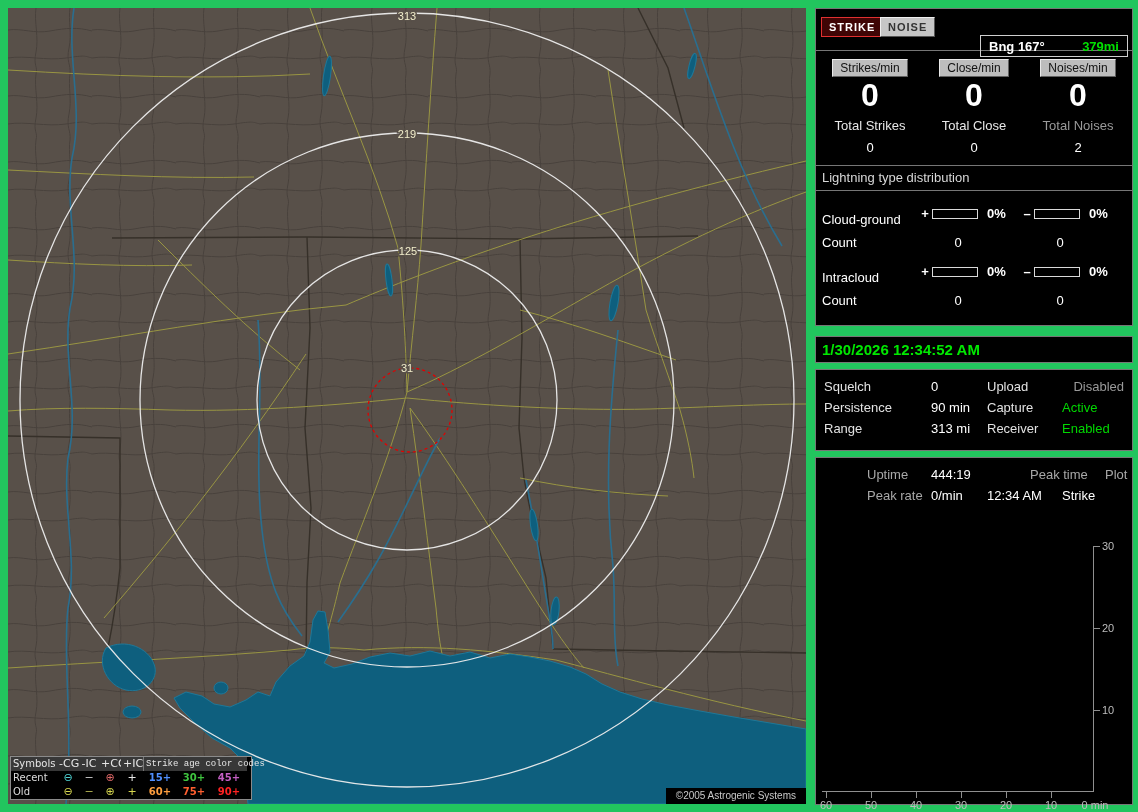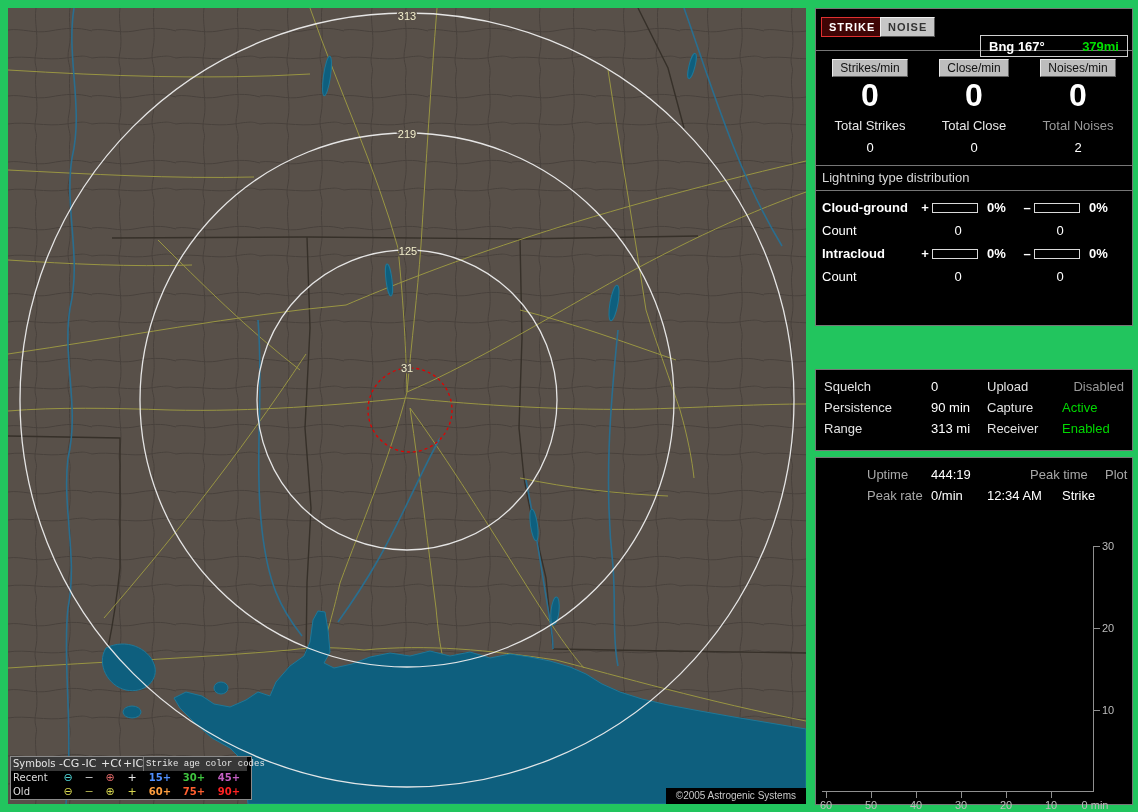--- a/index.html
+++ b/index.html
@@ -46,21 +46,21 @@
     border:1px solid #e9e9e9; border-right-color:#616161; border-bottom-color:#616161; cursor:pointer; white-space:nowrap; }
   .rate-value { font-size:32px; font-weight:bold; color:#fff; margin-top:1px; line-height:34px; }
   .total-label { font-size:13px; color:#e8e8e8; margin-top:6px; white-space:nowrap; }
   .rate-col.dim .total-label { color:#9a9a9a; }
   .total-value { font-size:13px; color:#fff; margin-top:7px; }
 
   .dist-section { margin-top:10px; border-top:1px solid #767676; }
   .dist-title { font-size:13px; color:#d8d8d8; padding:4px 6px 5px; border-bottom:1px solid #767676; }
   .dist-grid { display:grid; grid-template-columns:96px 14px 52px 36px 14px 52px 36px; row-gap:8px;
     align-items:center; padding:9px 2px 0 6px; font-size:13px; color:#fff; }
-  .dist-label { font-weight:bold; white-space:nowrap; }
+  .dist-label { font-weight:normal; white-space:nowrap;margin-top:12px; }
   .dist-sign { font-weight:bold; text-align:center; }
   .dist-bar { width:46px; height:10px; border:1px solid #dadada; background:#000; }
   .dist-pct { font-weight:bold; padding-left:3px; }
   .dist-count { text-align:center; }
 
   .datetime { color:#00e800; font-weight:bold; font-size:15px; padding:4px 6px; white-space:nowrap; }
 
   .info-pad { padding:7px 8px 0; }
   .info-row { display:grid; grid-template-columns:107px 56px 75px auto; padding:2px 0 4px; white-space:nowrap; }
   .lbl { color:#e2e2e2; }
@@ -269,20 +269,23 @@
           <div></div>
           <div class="dist-count">0</div>
           <div></div>
           <div></div>
           <div class="dist-count">0</div>
           <div></div>
         </div>
       </div>
     </div>
 
+    <div class="pbox box-time">
+      <div class="datetime">1/30/2026 12:34:52 AM</div>
+    </div>
 
     <div class="pbox box-status">
       <div class="info-pad">
         <div class="info-row">
           <span class="lbl">Squelch</span>
           <span class="val">0</span>
           <span class="lbl">Upload</span>
           <span class="val" style="color: rgb(154, 154, 154); text-align: right;">Disabled</span>
         </div>
         <div class="info-row">

